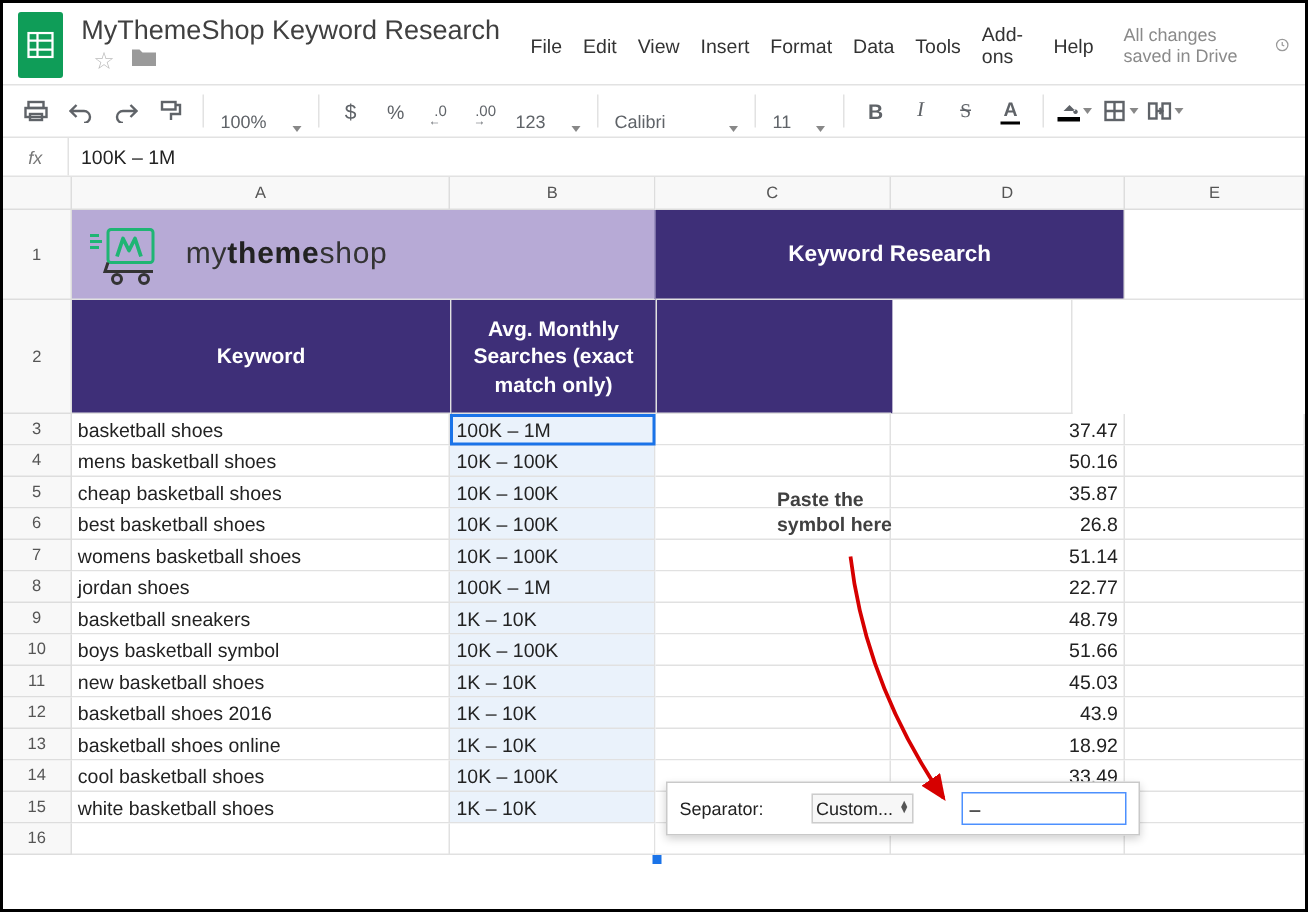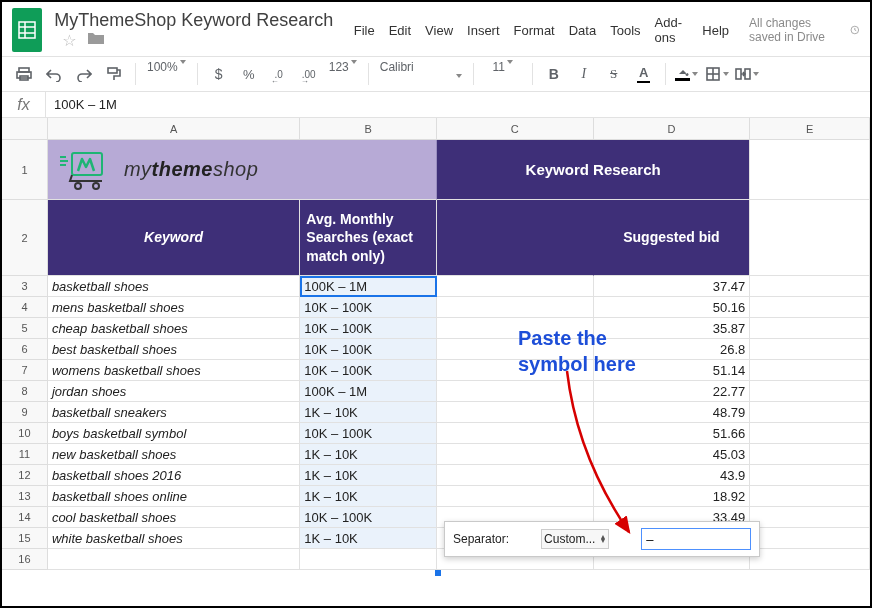--- a/index.html
+++ b/index.html
@@ -13,50 +13,50 @@
   .titlecol { display:flex; flex-direction:row; gap:0; }
   .doctitle { font-size: 18px; color:#404040; padding: 2px 2px; }
   .title-extras { display: inline-flex; gap: 10px; margin-left: 10px; color:#a3a3a3; font-size:16px; }
   .menubar { display:flex; gap:14px; font-size:13px; color:#333; padding:3px 0; align-items:center;}
   .menubar .menuitem { cursor:default; }
   .savestatus { color:#8a8a8a; font-size:12px; margin-left:6px; display:inline-flex; align-items:center; gap:4px;}
   
   .toolbar { border-top:1px solid #e2e2e2; border-bottom:1px solid #e2e2e2; height:36px; display:flex; align-items:center; padding:0 8px; gap:2px; color:#5f6368; margin-top:2px;}
   .tbtn { width:28px; height:28px; display:flex; align-items:center; justify-content:center; border-radius:2px;}
   .tsep { width:1px; height:22px; background:#e2e2e2; margin:0 5px; }
-  .tdrop { display:flex; align-items:flex-start; gap:0; padding:0 4px; font-size:12px; height:28px;}
+  .tdrop { display:flex; align-items:flex-end; gap:15px; padding:0 4px; font-size:12px; height:28px;}
   .caretdn { width:0;height:0;border-left:3px solid transparent;border-right:3px solid transparent;border-top:4px solid #888; display:inline-block; margin-left:2px;}
   
   .formulabar { display:flex; align-items:center; height:26px; border-bottom:1px solid #e2e2e2; }
-  .fx { width:44px; text-align:center; font-style:italic; color:#777; font-size:16px; border-right:1px solid #e2e2e2; height:100%; display:flex; align-items:center; justify-content:center;}
+  .fx { width:44px; text-align:center; font-style:italic; color:#777; font-size:12px; border-right:1px solid #e2e2e2; height:100%; display:flex; align-items:center; justify-content:center;}
   .formula-input { flex:1; padding:0 8px; font-size:13px; height:100%; display:flex; align-items:center;}
   
   .sheetarea { position:relative; overflow:hidden; height: calc(100% - 140px); }
   
   .colheaders { display:flex; position:sticky; top:0;}
   .corner { width:46px; height:22px; background:#f8f8f8; border-right:1px solid #ddd; border-bottom:1px solid #ddd;}
   .colh { height:22px; background:#f8f8f8; border-right:1px solid #ddd; border-bottom:1px solid #ddd; text-align:center; font-size:11px; color:#555; display:flex; align-items:center; justify-content:center;}
   .colA { width:253px;} .colB { width:137px;} .colC { width:157px;} .colD { width:157px;} .colE { width:120px;}
   
   .gridbody { display:block;}
   .row { display:flex; }
   .rh { width:46px; background:#f8f8f8; border-right:1px solid #ddd; border-bottom:1px solid #ddd; text-align:center; font-size:11px; color:#555; display:flex; align-items:center; justify-content:center;}
   .cell { border-right:1px solid #e1e1e1; border-bottom:1px solid #e1e1e1; padding:0 4px; font-size:13px; display:flex; align-items:center; overflow:hidden; background:#fff;}
-  .cA{width:253px;font-style:italic;} .cB{width:137px;} .cC{width:157px;} .cD{width:157px;} .cE{width:120px;}
+  .cA{width:253px;} .cB{width:137px;} .cC{width:157px;} .cD{width:157px;} .cE{width:120px;}
   
   .row1 { height:60px; }
   .row1 .rh{height:60px;}
   .hdrA { background:#b7aad6; border-right:1px solid #d2cbe6; display:flex; align-items:center; gap:12px;}
   .hdrB { background:#b7aad6; border-right:1px solid #9a8fc0;}
   .hdrCD { background:#3e2f78; color:#fff; font-weight:bold; justify-content:center; font-size:15px;}
   .hdrE { background:#fff;}
   
   .row2 { height:76px;}
   .row2 .rh{height:76px;}
-  .hdr2 { background:#3e2f78; color:#fff; font-weight:bold; text-align:left; justify-content:center; font-size:14px; line-height:1.3; padding:4px 6px;}
+  .hdr2 { background:#3e2f78; color:#fff; font-weight:bold; text-align:center; justify-content:center; font-size:14px; line-height:1.3; padding:4px 6px;}
   .hdr2C { background:#3e2f78; border-right-color:#3e2f78;}
   
   .datarow { height:21px;}
   .datarow .rh{height:21px;}
   .datarow .cell{height:21px; font-size:13px;}
   .numcell { justify-content:flex-end;}
   .selB { background:#eaf2fb;}
   
   .activecell { outline:2px solid #1a73e8; outline-offset:-2px; z-index:3; position:relative;}
   .selhandle { position:absolute; width:6px;height:6px;background:#1a73e8; }
@@ -64,21 +64,21 @@
   .logo { display:flex; align-items:center; gap:10px; padding-left:6px;}
   .logo-cart { position:relative; width:56px; height:42px;}
   .brand { font-size:20px; color:#333; letter-spacing:0.5px; }
   .brand .bold{ font-weight:bold; color:#222;}
   
   .separator-popup { position:absolute; background:#fff; border:1px solid #c9c9c9; box-shadow:0 2px 6px rgba(0,0,0,.2); padding:6px 8px; display:flex; align-items:center; gap:6px; font-size:12px; z-index:50;}
   .sep-select { border:1px solid #ccc; font-size:12px; padding:2px 2px; display:flex; align-items:center; gap:2px; background:#f7f7f7;}
   .sep-select .updn { display:flex; flex-direction:column; line-height:4px; font-size:7px; color:#555; margin-left:2px;}
   .sep-input { border:1px solid #4d90fe; width:110px; height:22px; padding:0 4px; font-size:13px;}
   
-  .annotation { position:absolute; color:#1d4ed8; font-weight:bold; font-size:20px; z-index:60; line-height:1.3;}
+  .annotation { position:absolute; color:#404040; font-weight:bold; font-size:13px; z-index:60; line-height:1.3;}
   .arrow-svg { position:absolute; z-index:55;}
   
   .icon-svg { width:16px; height:16px; }
   .icon-svg path, .icon-svg rect, .icon-svg line { stroke:#5f6368; stroke-width:1.6; fill:none; }
 
   .underline-a { border-bottom: 2px solid #000; padding: 0 2px 1px 2px; font-weight:bold;}
   .fillbox { width:15px;height:14px; border-bottom:3px solid #000; position:relative; display:flex; align-items:center; justify-content:center;}
   .strikeS { text-decoration: line-through; font-family: Georgia, serif;}
 </style>
 </head>
@@ -166,21 +166,21 @@
     </div>
   <div class="tbtn" style="font-size:10px; position:relative;">
       <span>.00</span>
       <span style="position:absolute;bottom:3px;left:6px;font-size:8px;">→</span>
     </div>
   <div class="tdrop">
       <span>123</span>
       <span class="caretdn"></span>
     </div>
   <div class="tsep"></div>
-  <div class="tdrop" style="width:90px;flex-direction:column;">
+  <div class="tdrop" style="width:90px;">
       <span>Calibri</span>
       <span class="caretdn" style="margin-left:auto;"></span>
     </div>
   <div class="tsep"></div>
   <div class="tdrop" style="width:44px; justify-content:center;">
       <span>11</span>
       <span class="caretdn"></span>
     </div>
   <div class="tsep"></div>
   <div class="tbtn" style="font-weight:bold;font-size:14px;">B</div>
@@ -256,21 +256,20 @@
       <div class="cell cB hdrB"></div>
       <div class="cell hdrCD" style="width:314px;">Keyword Research</div>
       <div class="cell cE hdrE"></div>
     </div>
 
     <div class="row row2">
       <div class="rh">2</div>
       <div class="cell cA hdr2">Keyword</div>
       <div class="cell cB hdr2">Avg. Monthly Searches (exact match only)</div>
       <div class="cell cC hdr2 hdr2C"></div>
-      <div class="cell cD hdr2">Suggested bid</div>
       <div class="cell cE"></div>
     </div>
 
     <div id="data-rows">
         <div class="row datarow">
           <div class="rh">3</div>
           <div class="cell cA">basketball shoes</div>
           <div class="cell cB selB activecell">100K – 1M</div>
           <div class="cell cC"></div>
           <div class="cell cD numcell">37.47</div>

